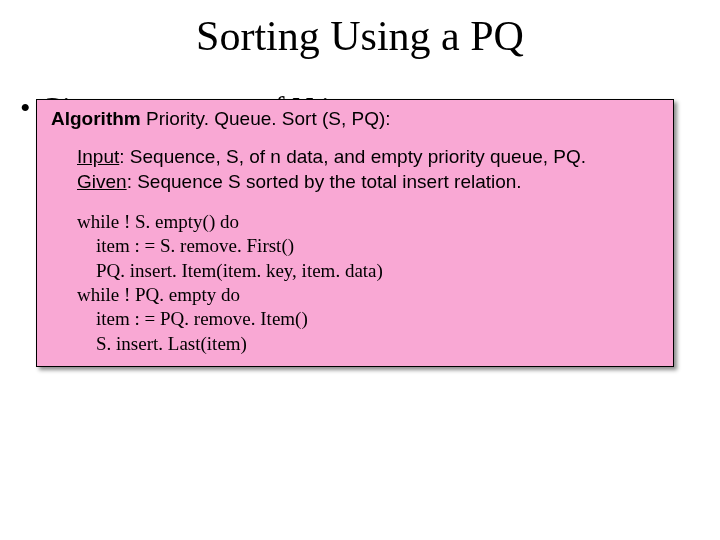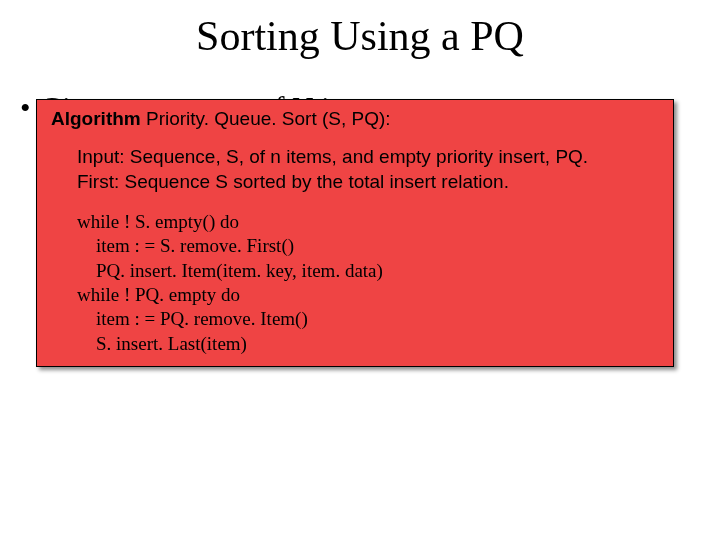--- a/index.html
+++ b/index.html
@@ -38,40 +38,41 @@
     display: inline-block;
     vertical-align: middle;
     margin-right: 10px;
     margin-top: -4px;
   }
   .algo-box {
     position: absolute;
     top: 99px;
     left: 36px;
     width: 638px;
-    background: #ef4444;
+    background: #f9a8d4;
     border: 1px solid #000;
     box-shadow: 3px 3px 4px rgba(0,0,0,0.45);
     padding: 7px 12px 10px 14px;
     font-family: "Trebuchet MS", "Segoe UI", Arial, sans-serif;
     font-size: 19px;
     line-height: 1.28;
     box-sizing: border-box;
   }
   .algo-header {
     margin-bottom: 14px;
   }
   .algo-header .kw {
     font-weight: 700;
   }
   .io-block {
     padding-left: 26px;
     margin-bottom: 16px;
   }
   .io-block .lbl {
+    text-decoration: underline;
     margin-top: 36px;
   }
   .code-block {
     padding-left: 26px;
     white-space: pre;
     font-family: Liberation Serif, serif;
   }
 </style>
 </head>
 <body>
@@ -83,24 +84,24 @@
   <div class="bullet-row">
     <span class="bullet-dot">•</span><span>Given a sequence of N items</span>
   </div>
 
   <div class="algo-box">
     <div class="algo-header">
       <span class="kw">Algorithm</span><span> Priority. Queue. Sort (S, PQ):</span>
     </div>
     <div class="io-block">
       <div>
-        <span class="lbl">Input</span><span>: Sequence, S, of n items, and empty priority insert, PQ.</span>
+        <span class="lbl">Input</span><span>: Sequence, S, of n data, and empty priority queue, PQ.</span>
       </div>
       <div>
-        <span class="lbl">First</span><span>: Sequence S sorted by the total insert relation.</span>
+        <span class="lbl">Given</span><span>: Sequence S sorted by the total insert relation.</span>
       </div>
     </div>
     <div class="code-block">while ! S. empty() do
     item : = S. remove. First()
     PQ. insert. Item(item. key, item. data)
 while ! PQ. empty do
     item : = PQ. remove. Item()
     S. insert. Last(item)</div>
   </div>
 

